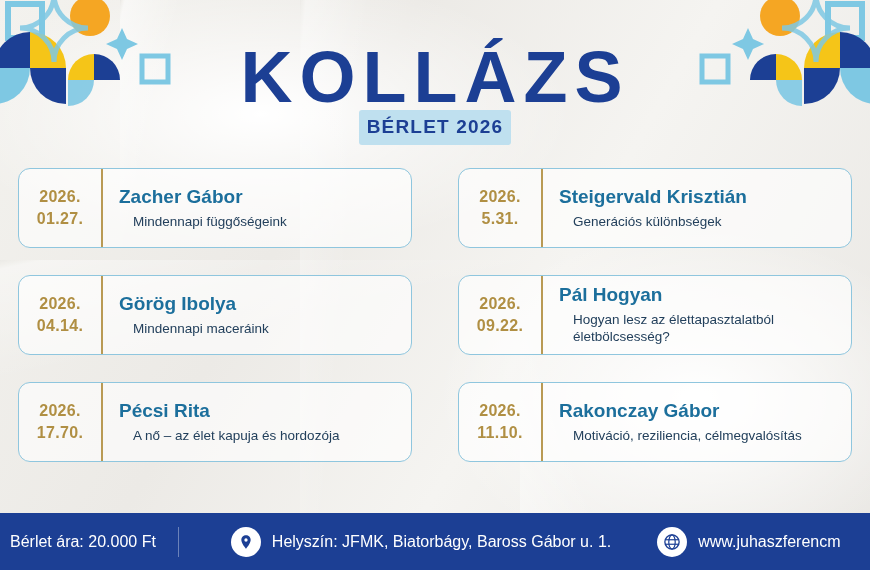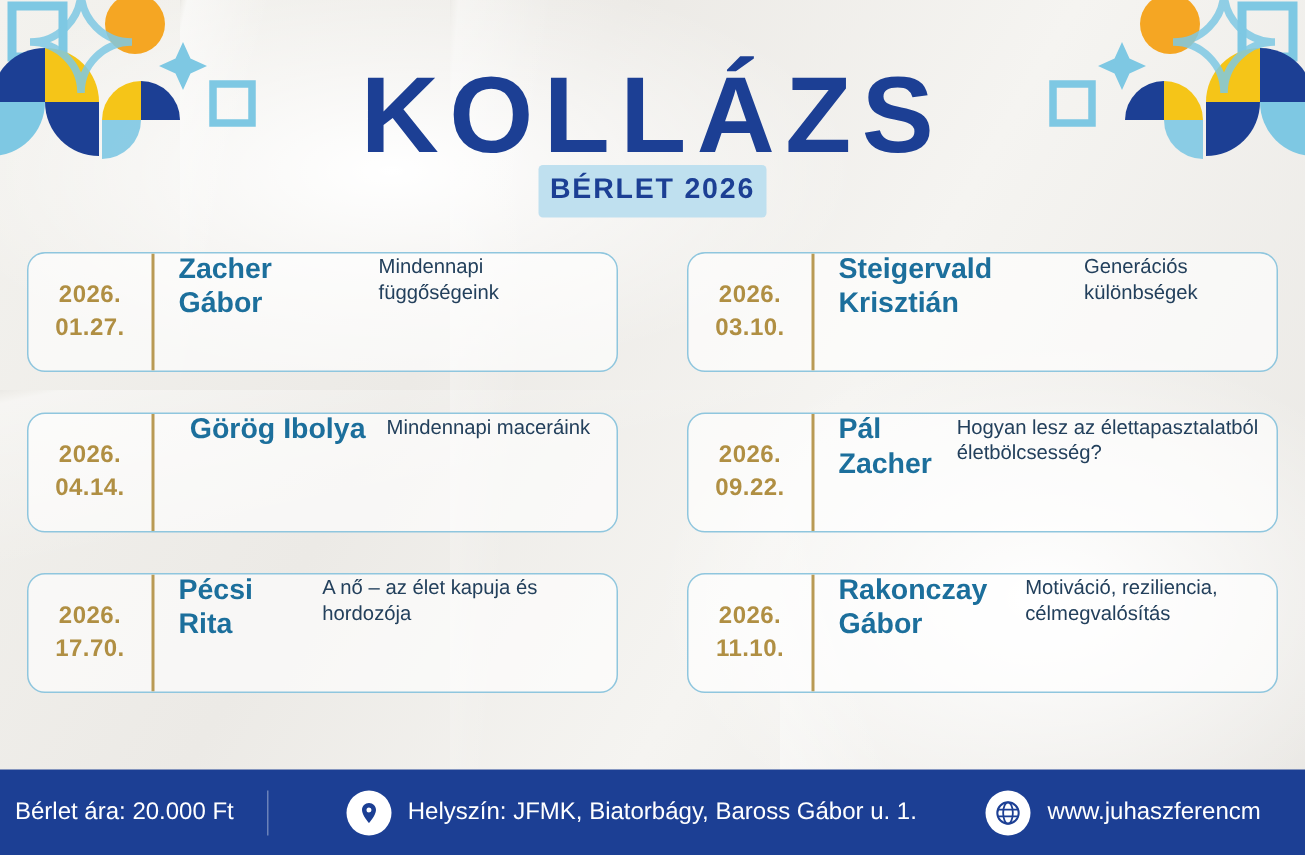--- a/index.html
+++ b/index.html
@@ -96,20 +96,21 @@
     color: #b08f43;
     font-weight: bold;
     font-size: 16px;
     line-height: 1.35;
     letter-spacing: 0.3px;
   }
   .info {
     flex: 1 1 auto;
     padding: 0 10px 0 16px;
     display: flex;
+    flex-direction: column;
     justify-content: center;
   }
   .name {
     color: #1c6f9c;
     font-weight: bold;
     font-size: 19px;
     line-height: 1.2;
     margin-bottom: 4px;
   }
   .desc {
@@ -210,21 +211,21 @@
       </div>
       <div class="info">
         <div class="name">Zacher Gábor</div>
         <div class="desc">Mindennapi függőségeink</div>
       </div>
     </div>
 
     <div class="card">
       <div class="date">
         <span>2026.</span>
-        <span>03.10.</span>
+        <span>5.31.</span>
       </div>
       <div class="info">
         <div class="name">Steigervald Krisztián</div>
         <div class="desc">Generációs különbségek</div>
       </div>
     </div>
 
     <div class="card">
       <div class="date">
         <span>2026.</span>
@@ -235,21 +236,21 @@
         <div class="desc">Mindennapi maceráink</div>
       </div>
     </div>
 
     <div class="card">
       <div class="date">
         <span>2026.</span>
         <span>09.22.</span>
       </div>
       <div class="info">
-        <div class="name">Pál Zacher</div>
+        <div class="name">Pál Hogyan</div>
         <div class="desc">Hogyan lesz az élettapasztalatból életbölcsesség?</div>
       </div>
     </div>
 
     <div class="card">
       <div class="date">
         <span>2026.</span>
         <span>17.70.</span>
       </div>
       <div class="info">

